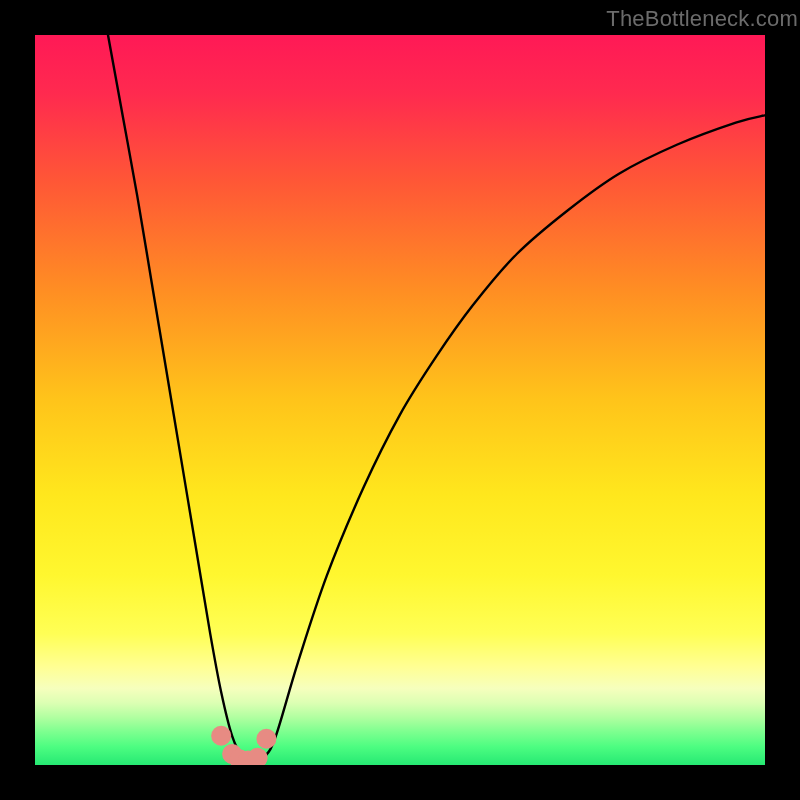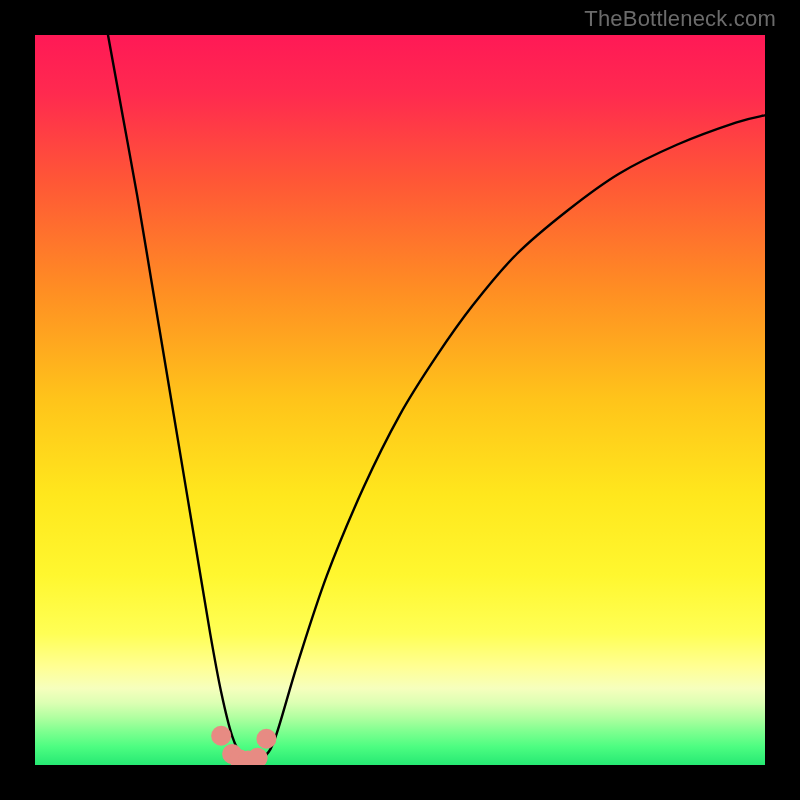--- a/index.html
+++ b/index.html
@@ -27,21 +27,21 @@
     height: 730px;
     overflow: hidden;
   }
   .gradient {
     position: absolute;
     left: 0; top: 0; width: 100%; height: 100%;
   }
   .watermark {
     position: absolute;
     top: 6px;
-    right: 24px;
+    right: 2px;
     color: #6b6b6b;
     font-size: 22px;
     letter-spacing: 0.2px;
     user-select: none;
   }
   svg { display: block; }
 </style>
 </head>
 <body>
 

